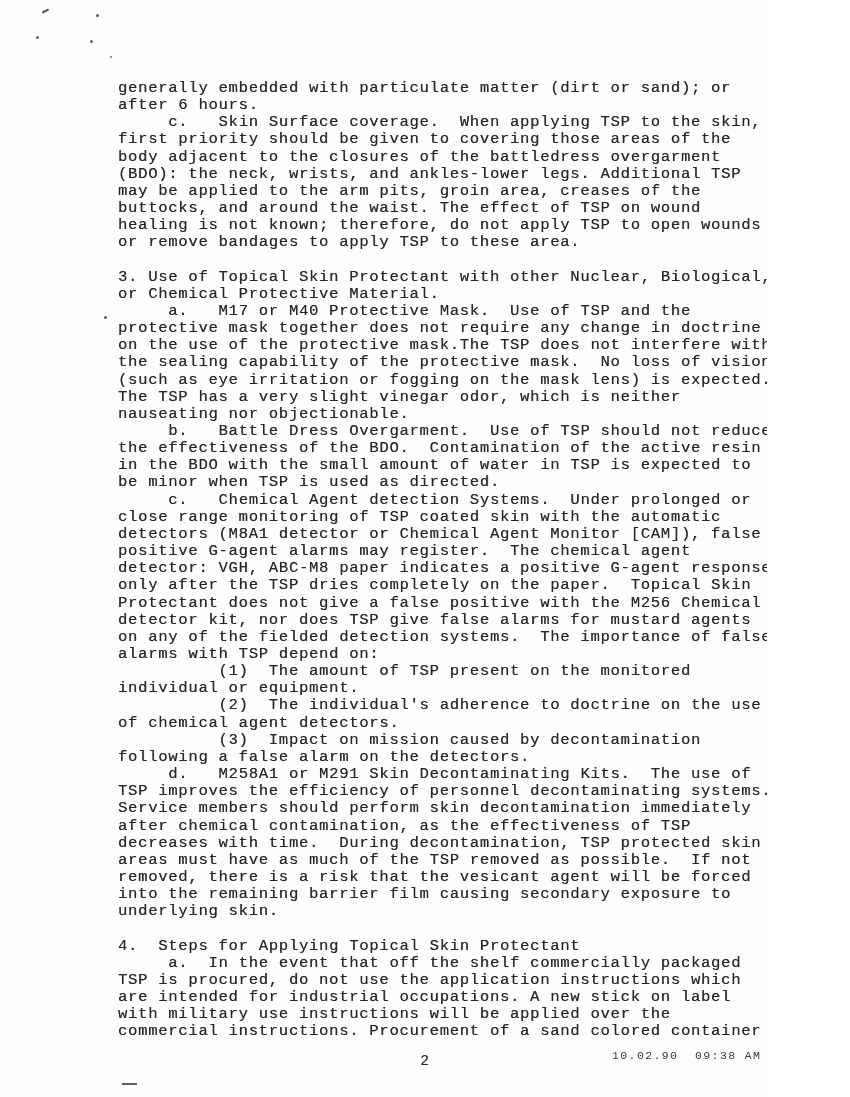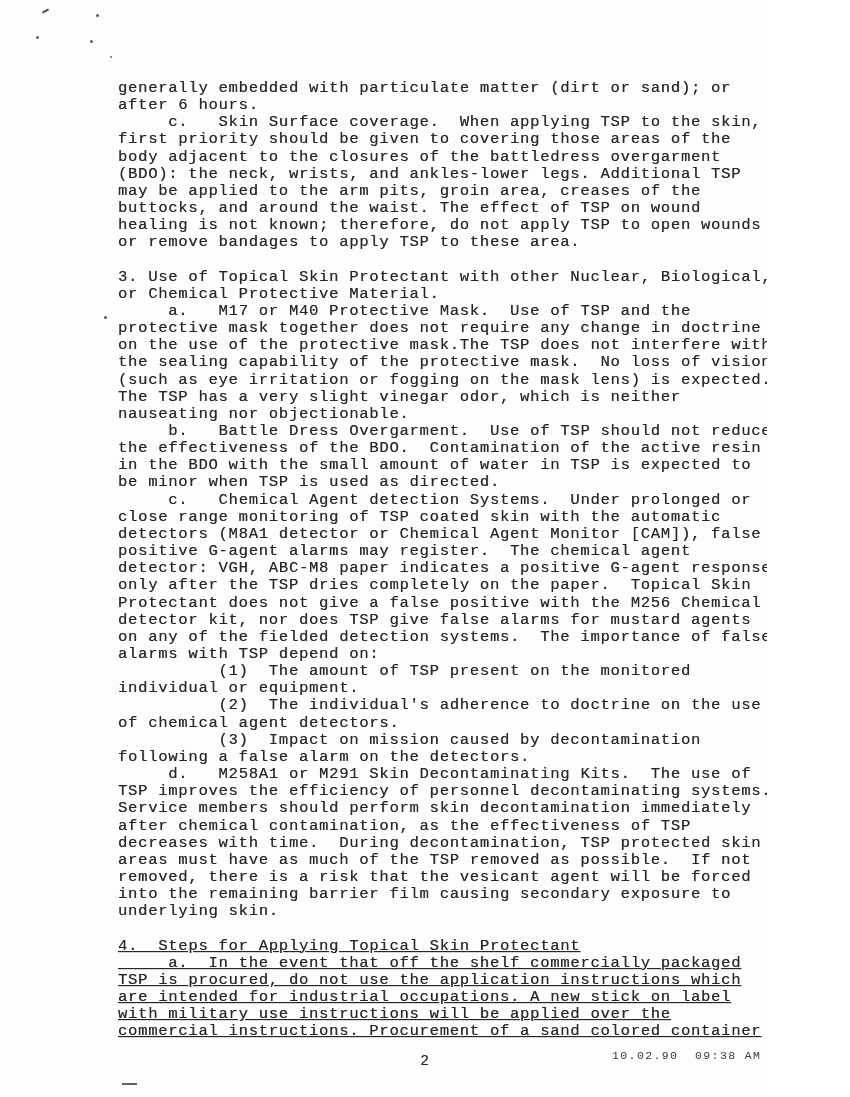--- a/index.html
+++ b/index.html
@@ -24,21 +24,21 @@
     line-height: 17.15px;
     letter-spacing: 0.75px;
     color: #262626;
     text-shadow: 0.3px 0.3px 0.4px rgba(20,20,20,0.55);
   }
 
   .block {
     white-space: pre-wrap;
     margin-bottom: 17px;
   }
-  .block:last-child { margin-bottom: 5px; text-decoration: underline; }
+  .block:last-child { margin-bottom: 5px; }
 
   .page-number {
     position: absolute;
     left: 0;
     top: 1053px;
     width: 850px;
     text-align: center;
     font-size: 14.5px;
     color: #2b2b2b;
     letter-spacing: 1px;

